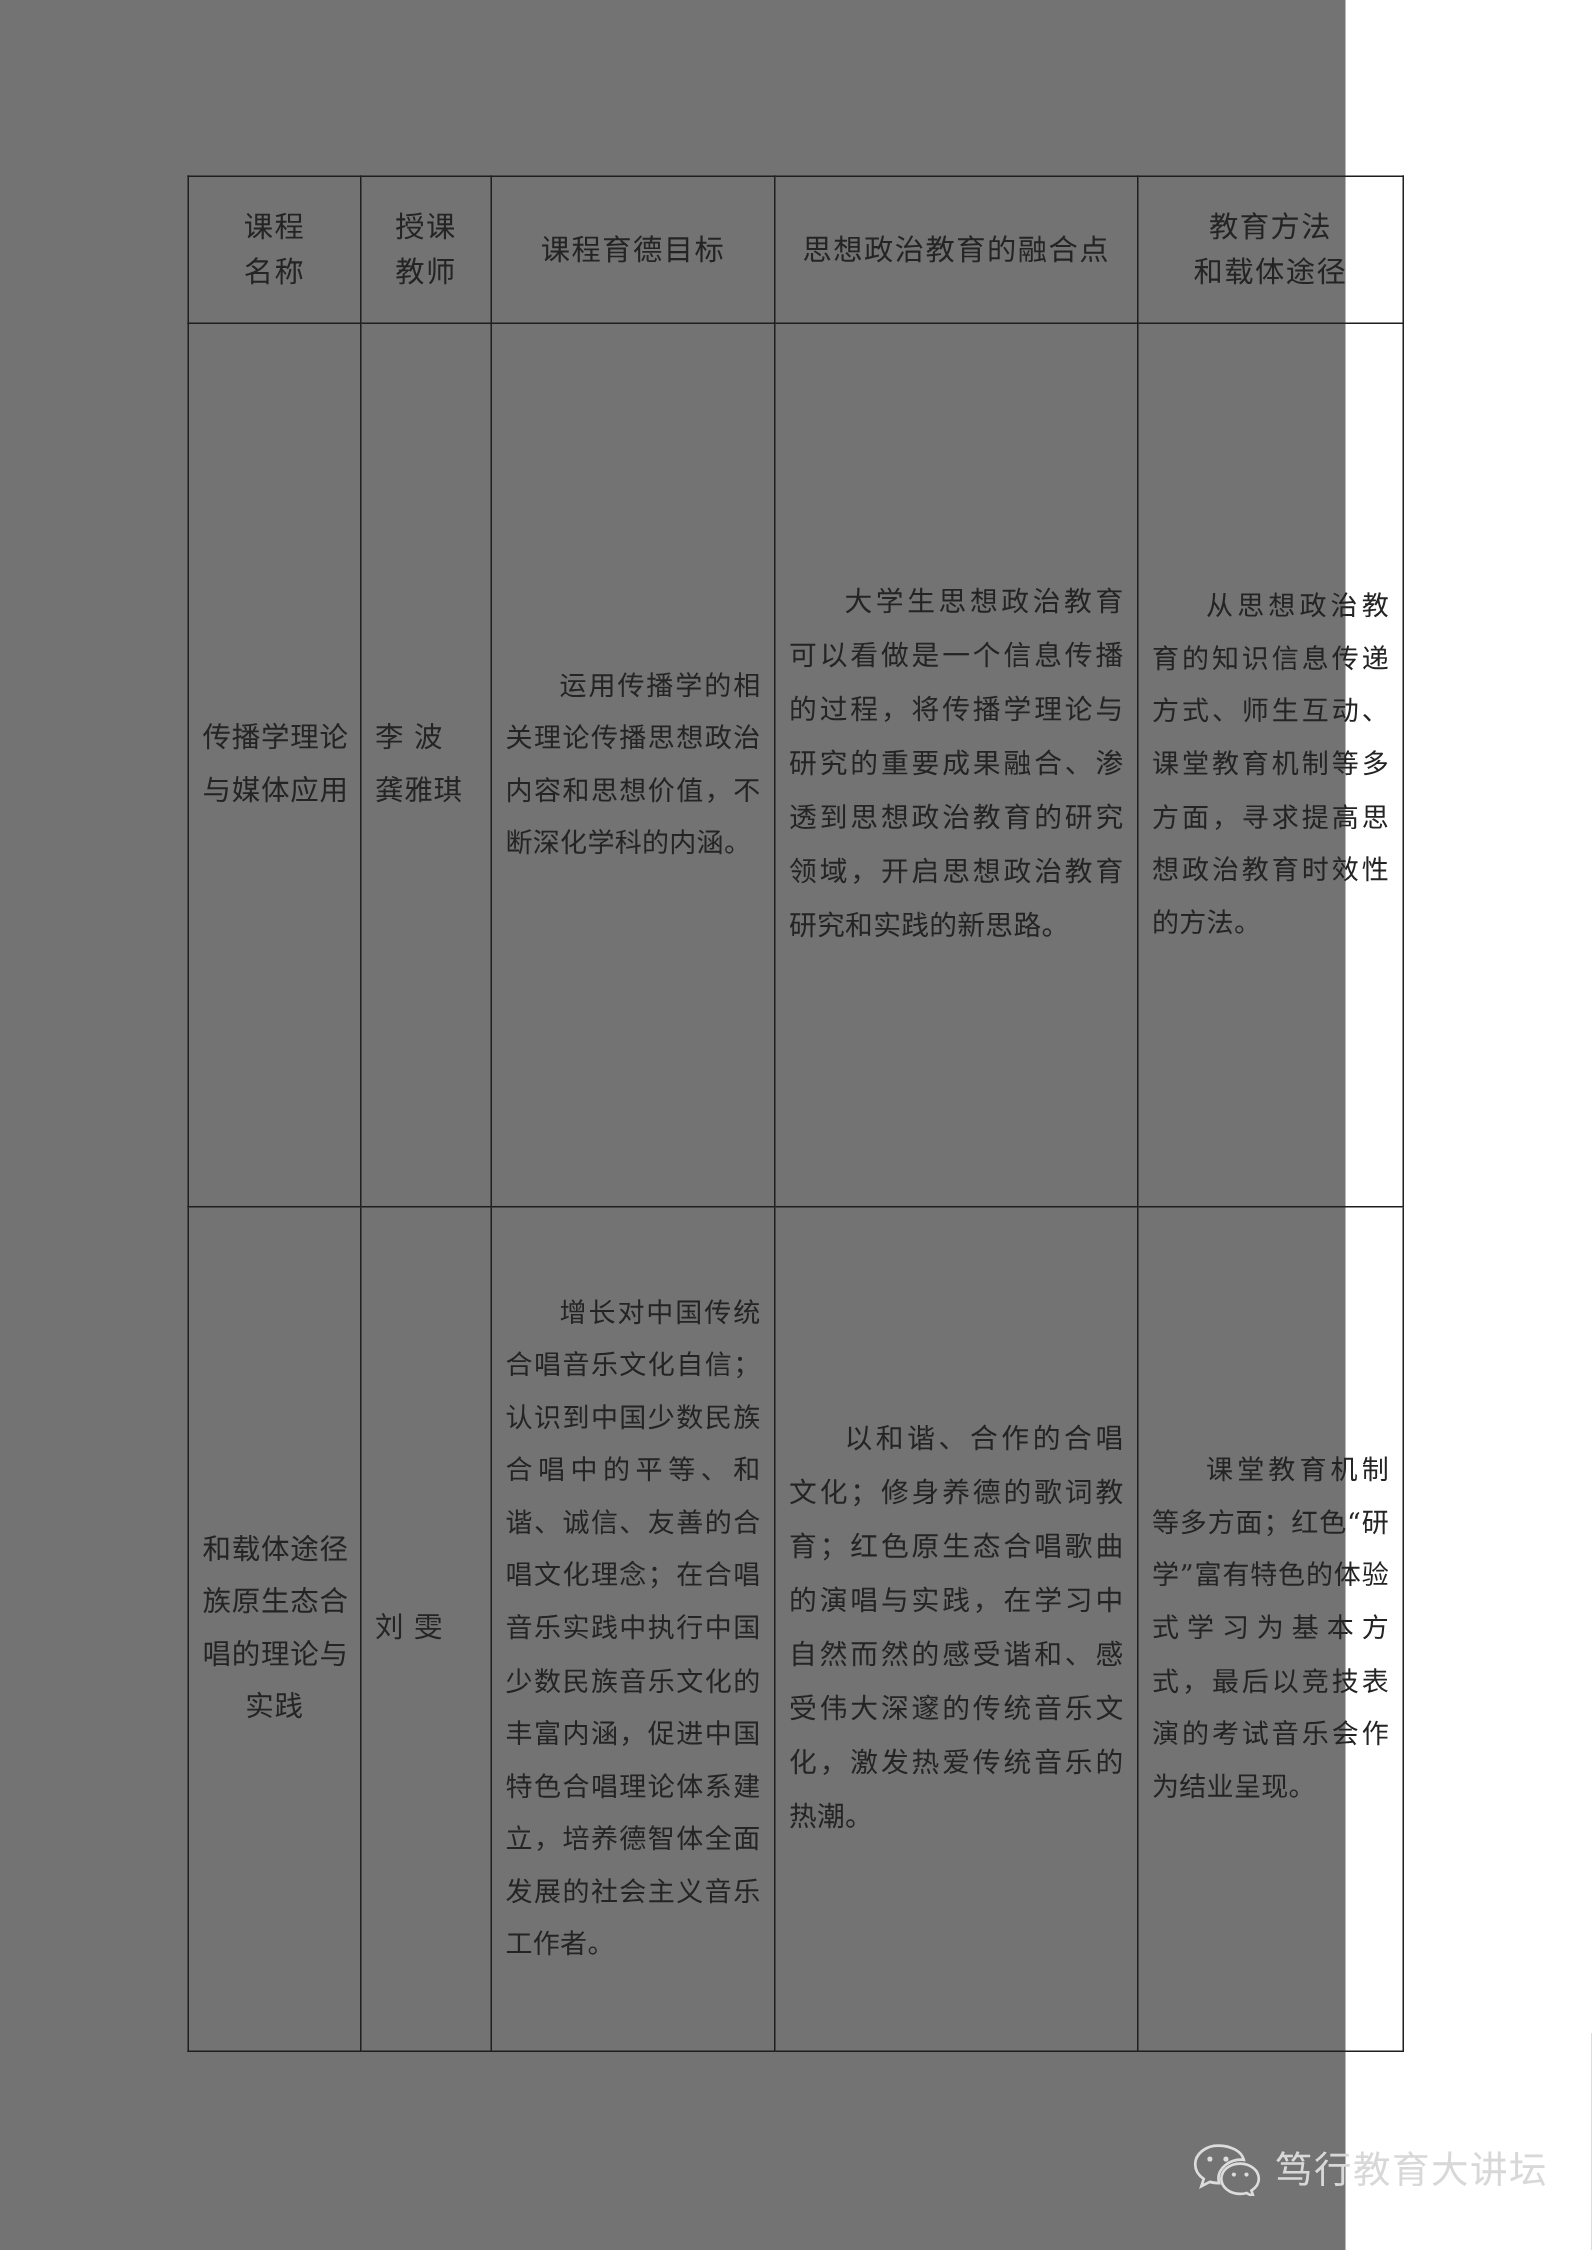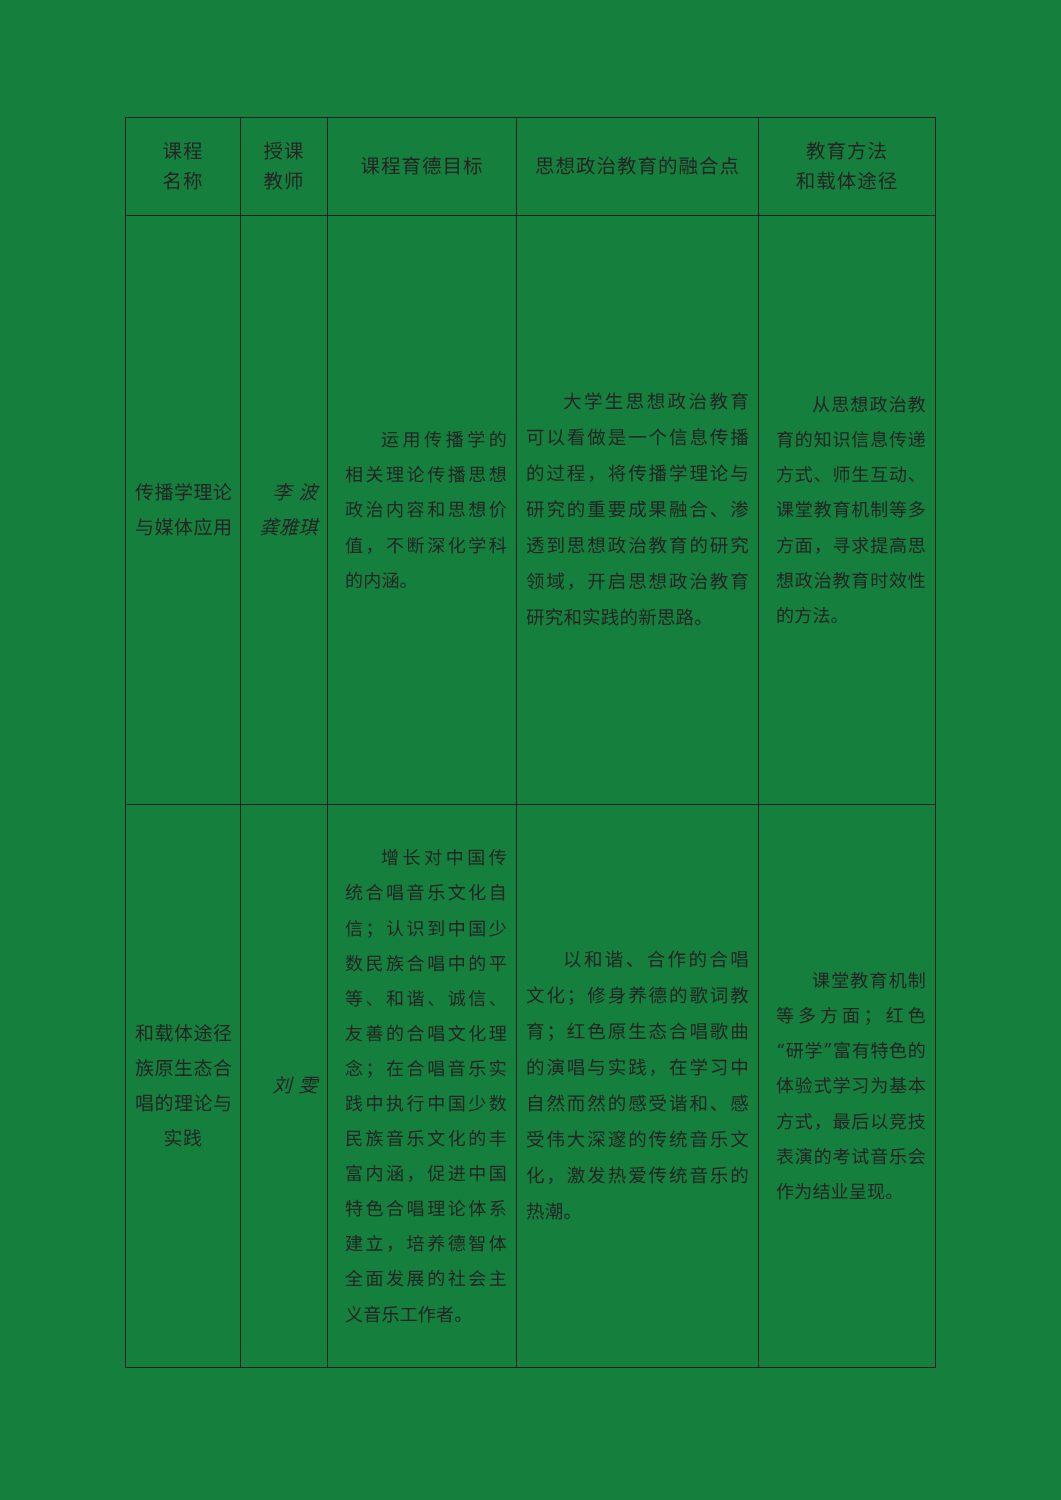--- a/index.html
+++ b/index.html
@@ -14,23 +14,23 @@
     position: relative;
     overflow: hidden;
     font-family: "DejaVu Serif", "Liberation Serif", serif;
     color: #1a1a1a;
   }
 
   .page {
     position: absolute;
     left: 0;
     top: 0;
-    width: 1061px;
+    width: 897px;
     height: 1500px;
-    background: #15803d;
+    background: #737373;
   }
 
   
   .table-wrap {
     position: absolute;
     left: 125px;
     top: 117px;
     width: 810px;
   }
 
@@ -79,41 +79,40 @@
     line-height: 1.85;
     letter-spacing: 0.5px;
     font-family: Liberation Serif, serif;
   }
   td.cell-course .cl {
     display: block;
     white-space: nowrap;
   }
 
   td.cell-teacher {
-    text-align: right;
+    text-align: left;
     font-size: 19px;
     line-height: 1.85;
     letter-spacing: 0.5px;
-    font-style: italic;
   }
   td.cell-teacher .tl {
     display: block;
     white-space: nowrap;
   }
 
   td.cell-para {
     text-align: justify;
     text-align-last: left;
     text-justify: inter-ideograph;
     font-size: 18.5px;
     line-height: 1.92;
     letter-spacing: 0.2px;
     text-indent: 2em;
   }
-  td.cell-para.c-narrow { font-size: 18px; line-height: 1.95; padding-left: 17px; }
+  td.cell-para.c-narrow { font-size: 18px; line-height: 1.95; }
   td.cell-para.c-wide   { font-size: 18.5px; line-height: 1.95; }
 
   
   .footer-mark {
     position: absolute;
     left: 795px;
     top: 1428px;
     display: flex;
     align-items: center;
     gap: 9px;
@@ -201,14 +200,27 @@
           </td>
           <td class="cell-para c-narrow">增长对中国传统合唱音乐文化自信；认识到中国少数民族合唱中的平等、和谐、诚信、友善的合唱文化理念；在合唱音乐实践中执行中国少数民族音乐文化的丰富内涵，促进中国特色合唱理论体系建立，培养德智体全面发展的社会主义音乐工作者。</td>
           <td class="cell-para c-wide">以和谐、合作的合唱文化；修身养德的歌词教育；红色原生态合唱歌曲的演唱与实践，在学习中自然而然的感受谐和、感受伟大深邃的传统音乐文化，激发热爱传统音乐的热潮。</td>
           <td class="cell-para c-narrow">课堂教育机制等多方面；红色“研学”富有特色的体验式学习为基本方式，最后以竞技表演的考试音乐会作为结业呈现。</td>
         </tr>
 
       </tbody>
     </table>
   </div>
 
+  <div class="footer-mark">
+    <span class="wechat-icon">
+      <svg viewBox="0 0 46 36" width="46" height="36" aria-hidden="true">
+        <path d="M17.2 2.4C8.6 2.4 1.8 8.0 1.8 14.9c0 3.9 2.2 7.4 5.7 9.7l-1.6 4.9 5.6-2.9c1.7.5 3.5.8 5.4.8h.9c-.3-1-.5-2.0-.5-3.1 0-6.9 6.9-12.5 15.4-12.5.5 0 1.0 0 1.5.1C33.0 6.5 25.9 2.4 17.2 2.4z" fill="none" stroke="#dcdcdc" stroke-width="1.8"></path>
+        <circle cx="11.6" cy="11.3" r="1.7" fill="#dcdcdc"></circle>
+        <circle cx="22.3" cy="11.3" r="1.7" fill="#dcdcdc"></circle>
+        <path d="M44.2 24.5c0-5.6-5.6-10.1-12.5-10.1s-12.5 4.5-12.5 10.1 5.6 10.1 12.5 10.1c1.5 0 2.9-.2 4.3-.6l4.6 2.4-1.3-4.0c2.9-1.9 4.9-4.7 4.9-7.9z" fill="none" stroke="#dcdcdc" stroke-width="1.8"></path>
+        <circle cx="27.6" cy="21.7" r="1.4" fill="#dcdcdc"></circle>
+        <circle cx="36.0" cy="21.7" r="1.4" fill="#dcdcdc"></circle>
+      </svg>
+    </span>
+    <span class="footer-text">笃行教育大讲坛</span>
+  </div>
 
 </div>
 
 </body></html>

